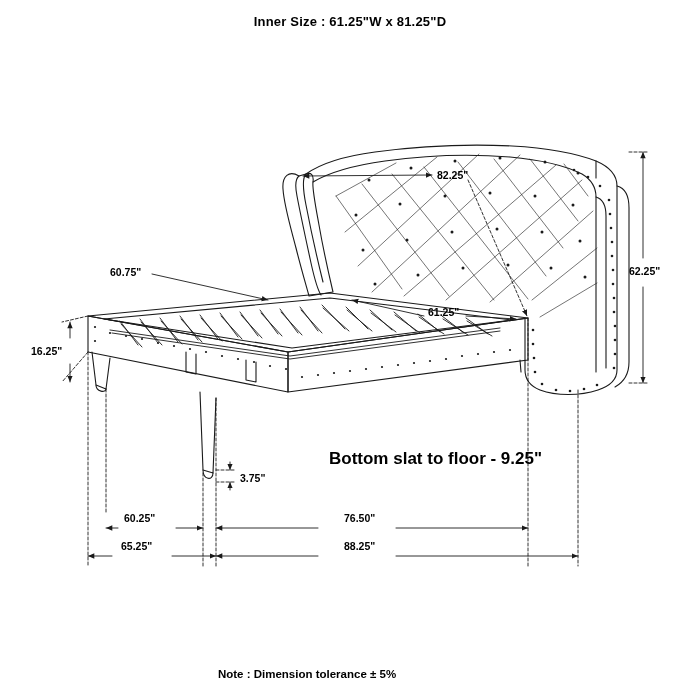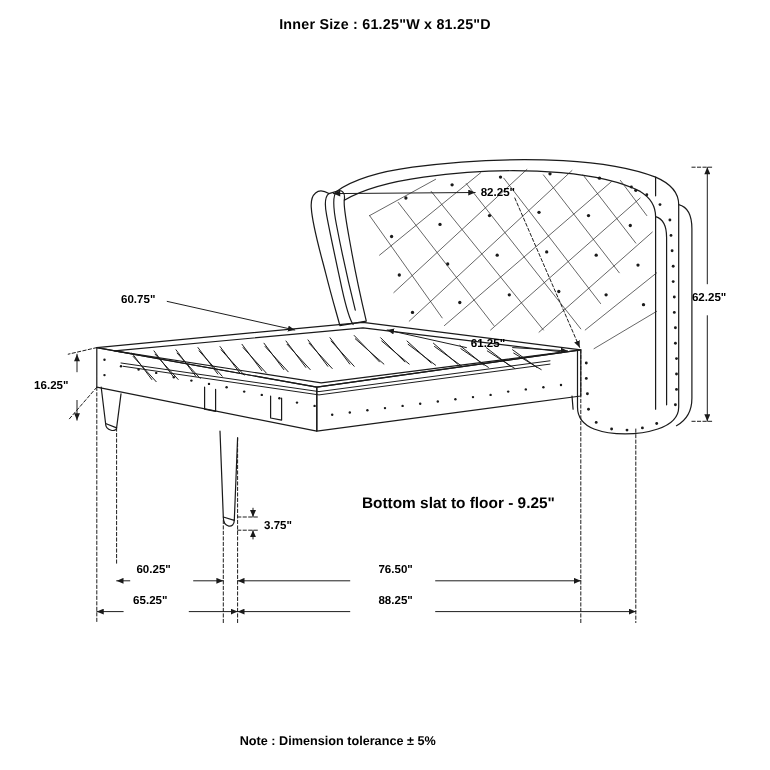--- a/index.html
+++ b/index.html
@@ -46,21 +46,21 @@
     width: 700px;
     height: 700px;
   }
   .lbl {
     position: absolute;
     font-size: 10.5px;
     font-weight: bold;
     white-space: nowrap;
   }
   .lbl.big {
-    font-size: 14px;
+    font-size: 17px;
   }
 </style>
 </head>
 <body>
 
 <div id="page">
 
   <div class="title">Inner Size : 61.25"W x 81.25"D</div>
 
   <svg class="diagram" viewBox="0 0 700 700" aria-hidden="true">

